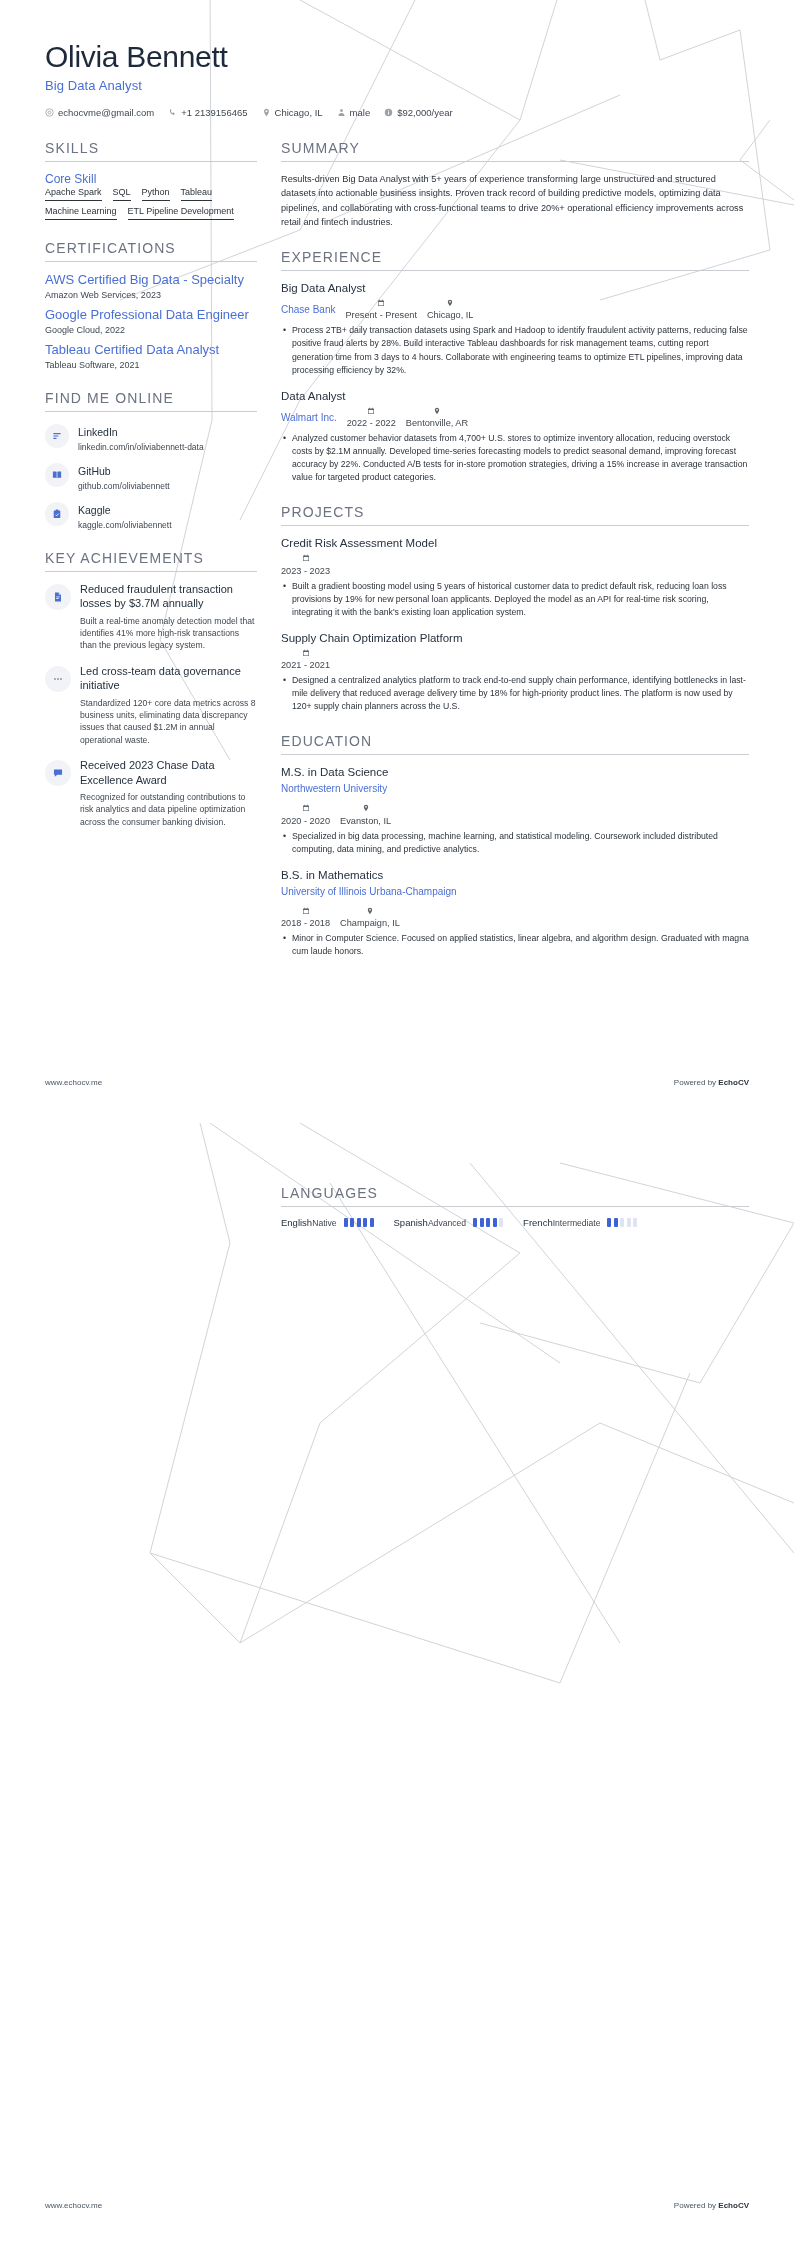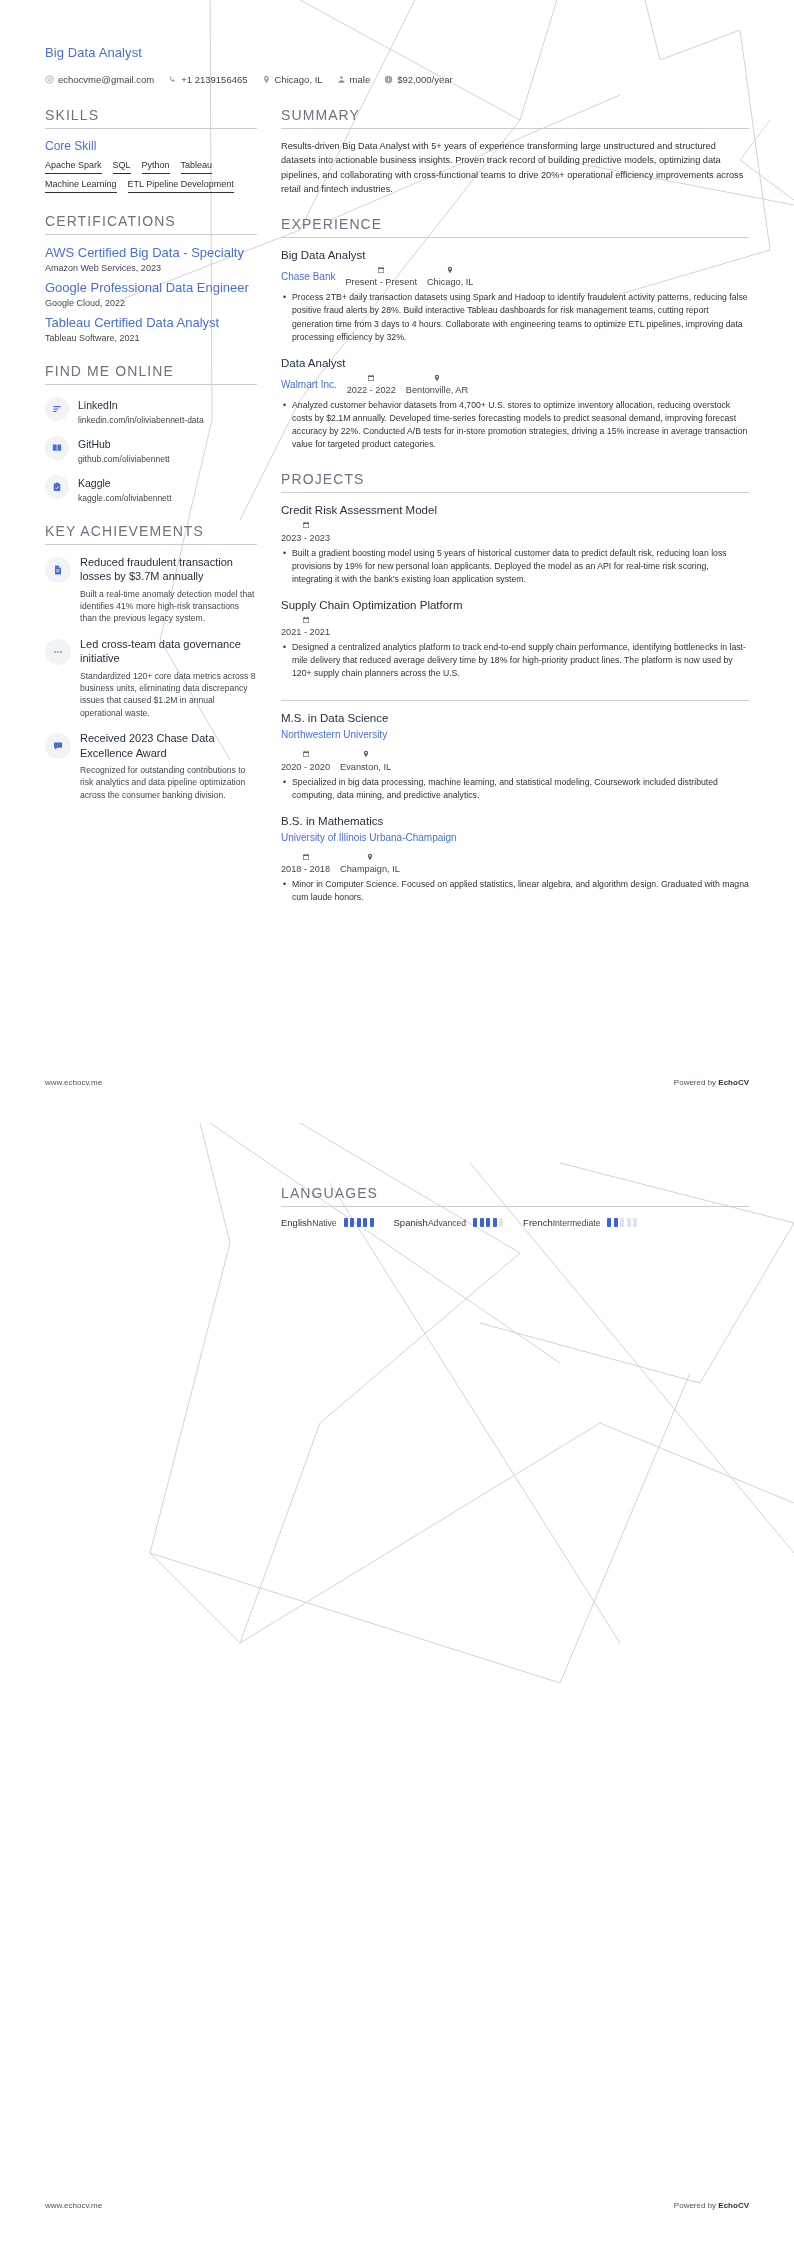--- a/index.html
+++ b/index.html
@@ -81,21 +81,21 @@
     height: 1px;
     background: #c9ccd1;
     margin-bottom: 10px;
   }
   .sec { margin-bottom: 20px; }
 
   
   .skill-group-name {
     font-size: 12px;
     color: #4a6fd4;
-    margin-bottom: 6px;
+    margin-bottom: 0;
   }
   .skill-chips { display: flex; flex-wrap: wrap; gap: 4px 11px; }
   .chip {
     font-size: 9px;
     color: #2c333b;
     border-bottom: 1px solid #2c333b;
     padding-bottom: 2px;
     line-height: 1.35;
   }
 
@@ -186,20 +186,21 @@
       <path d="M520 120 L300 400 L240 520"></path>
       <path d="M560 160 L794 205"></path>
       <path d="M770 120 L740 160 L794 200"></path>
       <path d="M330 220 L620 95"></path>
     </g>
   </svg>
 
   <div class="content">
 
     <div>
+      <div class="name">Olivia Bennett</div>
       <div class="job-title">Big Data Analyst</div>
 
       <div class="contact-row">
         <span class="contact-item">
           <svg width="9" height="9" viewBox="0 0 16 16" fill="none" stroke="#9aa1a9" stroke-width="1.4">
             <circle cx="8" cy="8" r="6.6"></circle>
               <circle cx="8" cy="8" r="2.6"></circle>
           </svg>
           <span>echocvme@gmail.com</span>
         </span>
@@ -460,20 +461,21 @@
                 <span>2021 - 2021</span>
               </span>
             </div>
             <ul class="bullets">
               <li>Designed a centralized analytics platform to track end-to-end supply chain performance, identifying bottlenecks in last-mile delivery that reduced average delivery time by 18% for high-priority product lines. The platform is now used by 120+ supply chain planners across the U.S.</li>
             </ul>
           </div>
         </div>
 
         <div class="sec">
+          <div class="sec-title">EDUCATION</div>
           <div class="sec-rule"></div>
 
           <div class="entry">
             <div class="entry-role">M.S. in Data Science</div>
             <div class="entry-meta">
               <span class="entry-org" style="width:100%">Northwestern University</span>
               <span class="meta-bit">
                 <svg width="8" height="8" viewBox="0 0 16 16" fill="#5b636c">
                   <rect x="2" y="3" width="12" height="11" rx="1"></rect>
                     <rect x="3.2" y="6" width="9.6" height="6.8" fill="#fff"></rect>

